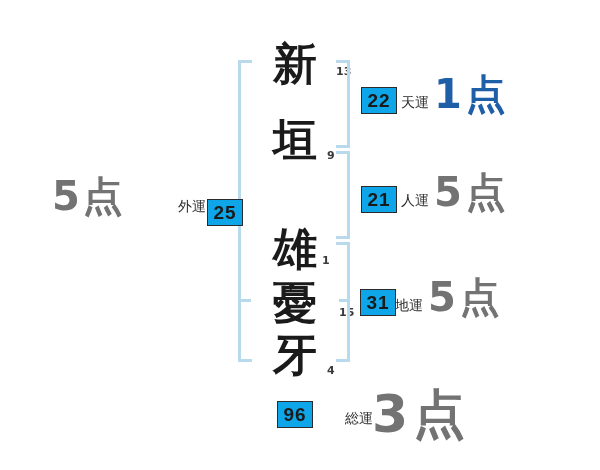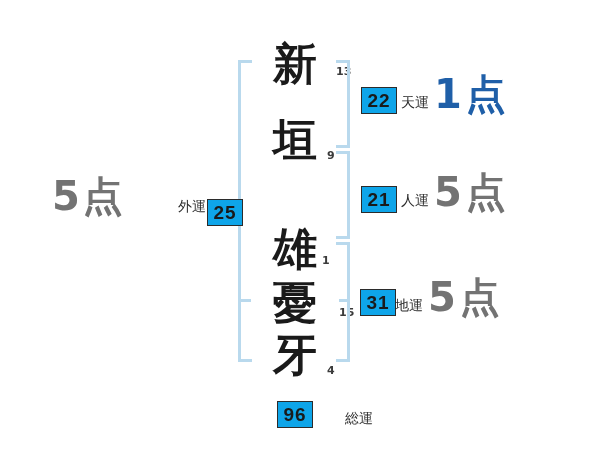--- a/index.html
+++ b/index.html
@@ -154,14 +154,15 @@
   <div class="unlabel" style="left:317px; top:411px;margin-left:28px;">総運</div>
 
   <div class="score red s-left">5点</div>
 
   <div class="score blue s-ten">1点</div>
 
   <div class="score red s-jin">5点</div>
 
   <div class="score red s-chi">5点</div>
 
+  <div class="score red s-sou">3点</div>
 
 </div>
 
 </body></html>

